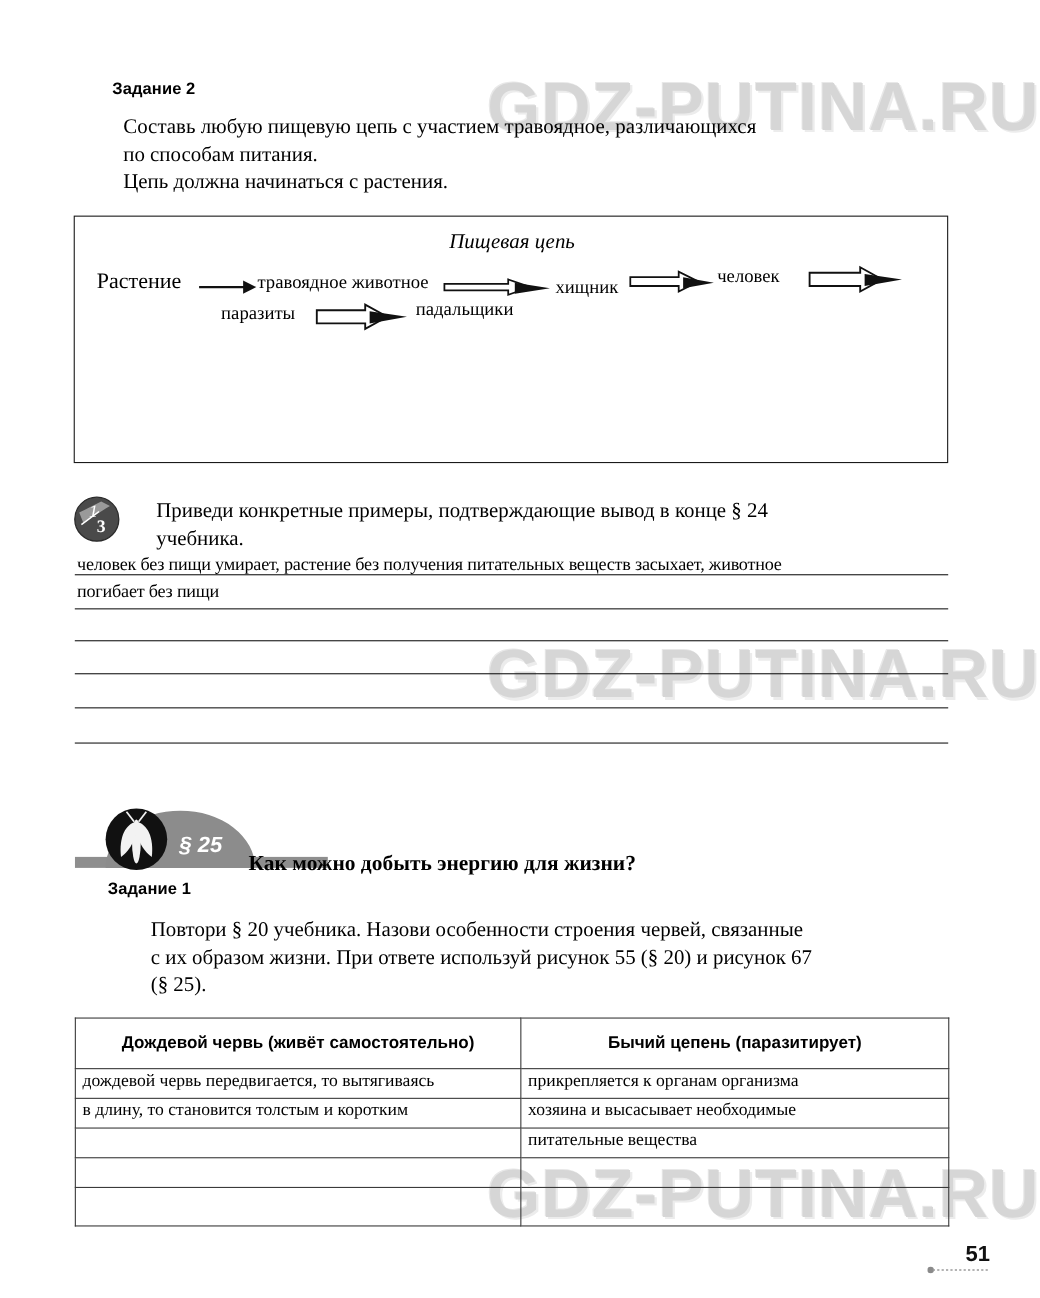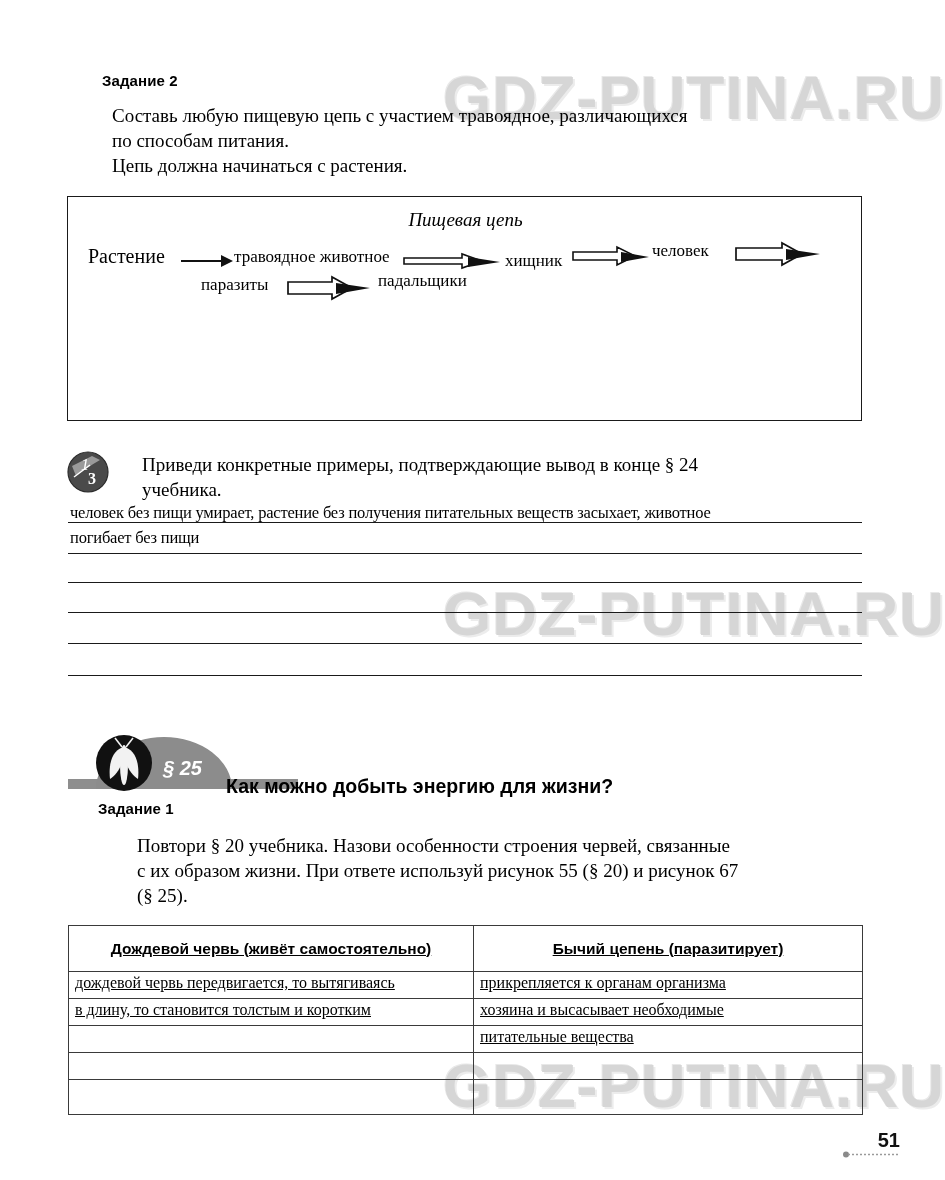--- a/index.html
+++ b/index.html
@@ -125,35 +125,34 @@
     position: absolute;
     left: 68px;
     top: 733px;
     width: 800px;
     height: 62px;
   }
   .sec-title {
     position: absolute;
     left: 158px;
     top: 42px;
-    font-family: Liberation Sans, sans-serif;
+    font-family: Liberation Serif, serif;
     font-weight: bold;
     font-size: 19.5px;
     white-space: nowrap;
   }
 
   
   .tbl {
     position: absolute;
     left: 68px;
     top: 925px;
     width: 794px;
     border-collapse: collapse;
     table-layout: fixed;
-    text-decoration: underline;
   }
   .tbl td, .tbl th {
     border: 1px solid #3a3a3a;
     padding: 0;
     vertical-align: top;
     background: transparent;
   }
   .tbl th {
     height: 45px;
     font-family: "Liberation Sans", sans-serif;

